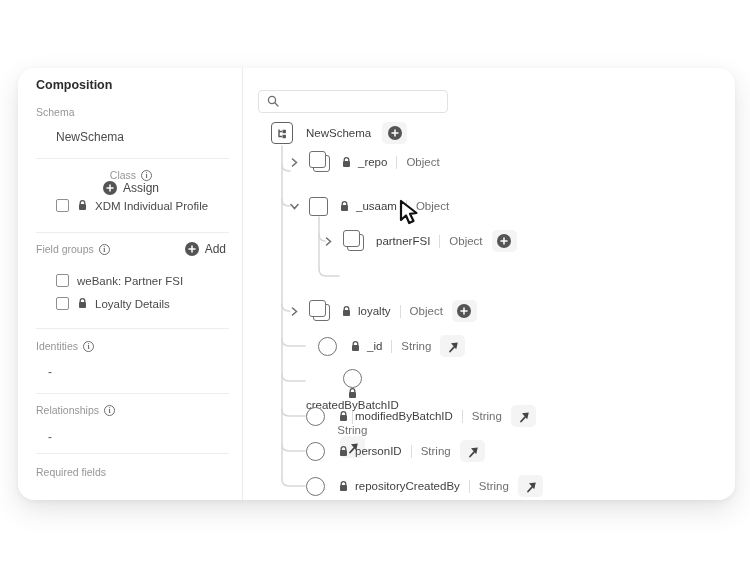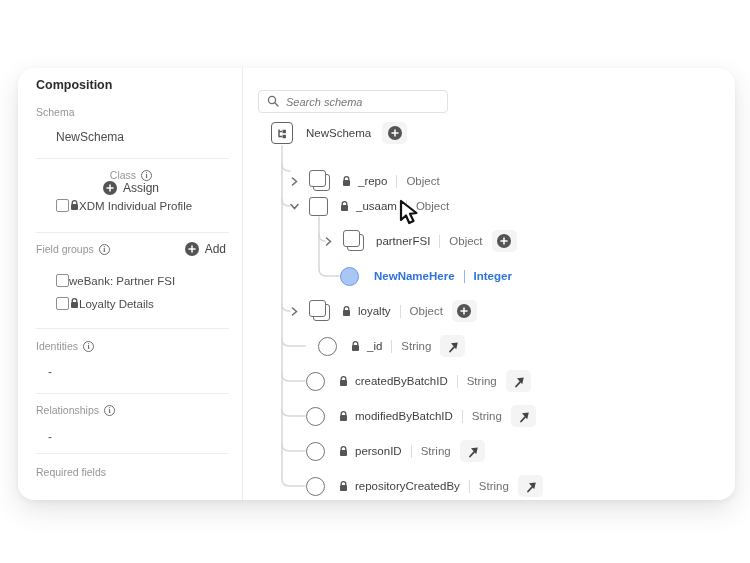--- a/index.html
+++ b/index.html
@@ -15,21 +15,21 @@
   .lp-abs { position:absolute; }
   .panel-title { left:18px; top:10px; font-size:12.5px; font-weight:700; color:#2c2c2c; }
   .sec-label { font-size:10.5px; color:#969696; display:flex; align-items:center; gap:5px; }
   .sec-row { left:18px; width:190px; display:flex; justify-content:space-between; align-items:center; }
   .value-text { font-size:12px; color:#4b4b4b; }
   .divider { left:18px; width:193px; height:1px; background:#ededed; }
   .action-btn { display:flex; align-items:center; gap:6px; font-size:12px; color:#464646; cursor:pointer; }
   .plus-circle { width:14px; height:14px; border-radius:50%; background:#545454;
     display:flex; align-items:center; justify-content:center; flex:0 0 auto; }
   .plus-circle svg { display:block; }
-  .check-row { left:38px; display:flex; align-items:center; }
+  .check-row { left:38px; display:flex; align-items:center; gap:8px; }
   .checkbox { width:13px; height:13px; border:1.4px solid #8f8f8f; border-radius:2px; background:#fff; flex:0 0 auto; }
   .check-label { font-size:11.5px; color:#4a4a4a; }
   .info-icon { width:11px; height:11px; border:1.1px solid #6e6e6e; border-radius:50%;
     color:#6e6e6e; font-size:7.5px; font-weight:700; line-height:9px; text-align:center;
     font-family:"Liberation Serif", serif; flex:0 0 auto; }
   .dash { font-size:12px; color:#5a5a5a; }
 
   
   .search-box { position:absolute; left:240px; top:22px; width:190px; height:23px;
     border:1px solid #e2e2e2; border-radius:4px; background:#fff;
@@ -153,21 +153,20 @@
     <div class="lp-abs divider" style="top:385px;"></div>
 
     <div class="lp-abs sec-label" style="left:18px; top:398px;">Required fields</div>
   </div>
 
   <div class="search-box">
     <span><svg width="12" height="12" viewBox="0 0 12 12">
           <circle cx="5" cy="5" r="3.6" fill="none" stroke="#6e6e6e" stroke-width="1.3"></circle>
           <path d="M7.8 7.8 L11 11" stroke="#6e6e6e" stroke-width="1.3" stroke-linecap="round"></path>
         </svg></span>
-    <input type="text" placeholder="Search schema" style="">
   </div>
 
   <svg class="tree-lines" width="717" height="432" viewBox="0 0 717 432">
     <g fill="none" stroke="#d7d7d7" stroke-width="1.5" stroke-linecap="round">
       <path d="M264 78 V411"></path>
       <path d="M264 96  Q264 103 271 103 H272"></path>
       <path d="M264 131 Q264 138 271 138 H272"></path>
       <path d="M264 236 Q264 243 271 243 H272"></path>
       <path d="M264 271 Q264 278 271 278 H287"></path>
       <path d="M264 306 Q264 313 271 313 H287"></path>
@@ -194,21 +193,21 @@
     <span class="gap11"></span>
     <span class="icon-btn">
         <span class="plus-circle">
           <svg width="8" height="8" viewBox="0 0 8 8">
             <path d="M4 1v6M1 4h6" stroke="#fff" stroke-width="1.5" stroke-linecap="round"></path>
           </svg>
         </span>
       </span>
   </div>
 
-  <div class="row" style="left:272px; top:101px;">
+  <div class="row" style="left:272px; top:82px;">
     <span class="chev">
         <svg width="7" height="9" viewBox="0 0 7 9">
           <path d="M1.5 1 L5.5 4.5 L1.5 8" fill="none" stroke="#6e6e6e" stroke-width="1.5" stroke-linecap="round"></path>
         </svg>
       </span>
     <span class="gap10"></span>
     <span class="stack">
         <span class="back"></span>
         <span class="front"></span>
       </span>
@@ -270,29 +269,20 @@
     <span class="gap9"></span>
     <span class="icon-btn">
         <span class="plus-circle">
           <svg width="8" height="8" viewBox="0 0 8 8">
             <path d="M4 1v6M1 4h6" stroke="#fff" stroke-width="1.5" stroke-linecap="round"></path>
           </svg>
         </span>
       </span>
   </div>
 
-  <div class="row sel" style="left:322px; top:196px;">
-    <span class="circle selected"></span>
-    <span class="gap15"></span>
-    <span class="nm">NewNameHere</span>
-    <span class="gap9"></span>
-      <span class="pipe"></span>
-      <span class="gap9"></span>
-    <span class="ty">Integer</span>
-  </div>
 
   <div class="row" style="left:272px; top:231px;justify-content:flex-end;">
     <span class="chev">
         <svg width="7" height="9" viewBox="0 0 7 9">
           <path d="M1.5 1 L5.5 4.5 L1.5 8" fill="none" stroke="#6e6e6e" stroke-width="1.5" stroke-linecap="round"></path>
         </svg>
       </span>
     <span class="gap10"></span>
     <span class="stack">
         <span class="back"></span>
@@ -338,21 +328,21 @@
     <span class="ty">String</span>
     <span class="gap9"></span>
     <span class="icon-btn">
         <svg width="13" height="13" viewBox="0 0 13 13">
           <path d="M4 11.5 L8 7.2" stroke="#454545" stroke-width="1.8" stroke-linecap="round"></path>
           <path d="M5 3.2 L11.8 2.6 L10.2 9.2 Z" fill="#454545"></path>
         </svg>
       </span>
   </div>
 
-  <div class="row" style="left:288px; top:301px;">
+  <div class="row" style="left:288px; top:301px;flex-direction:column;">
     <span class="circle"></span>
     <span class="gap13"></span>
     <span class="lockwrap">
         <svg width="9" height="11" viewBox="0 0 9 11">
           <path d="M2.2 4V3a2.3 2.3 0 0 1 4.6 0v1" fill="none" stroke="#555" stroke-width="1.3"></path>
           <rect x="1" y="4" width="7" height="6" rx="1" fill="#555"></rect>
         </svg>
       </span>
     <span class="gap7"></span>
     <span class="nm">createdByBatchID</span>

